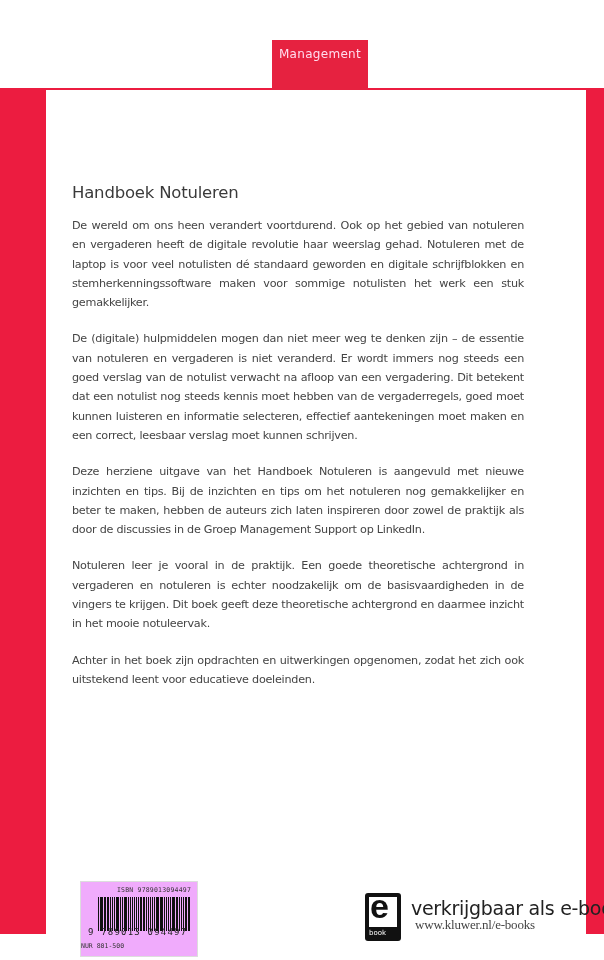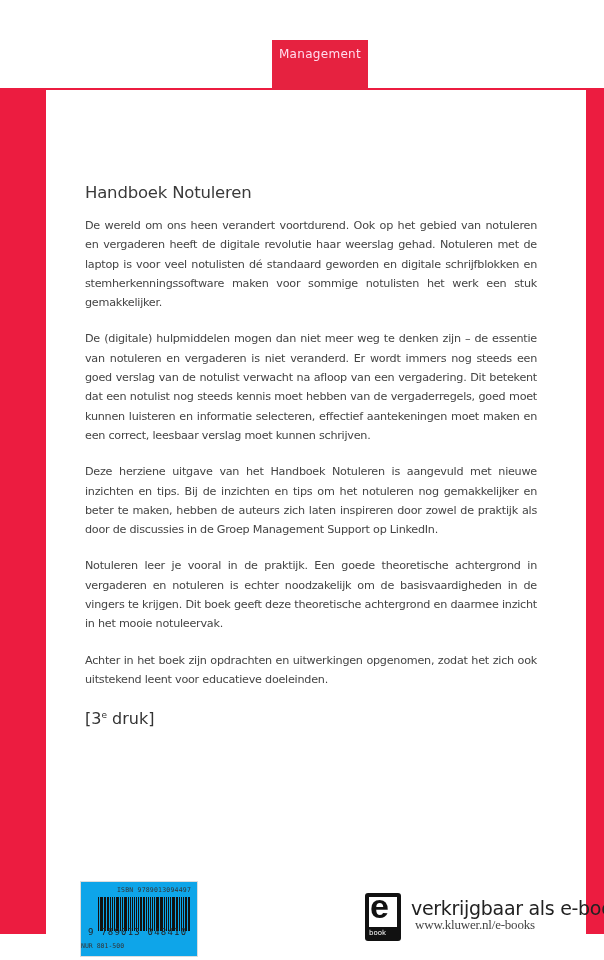--- a/index.html
+++ b/index.html
@@ -3,27 +3,27 @@
 <meta charset="utf-8">
 <style>
   html, body { margin:0; padding:0; }
   body { width:604px; height:960px; background:#ffffff; position:relative; overflow:hidden; font-family:"DejaVu Sans", sans-serif; color:#3a3a3a; }
   .red-frame-left { position:absolute; left:0; top:89px; width:46px; height:845px; background:#ec1c40; }
   .red-frame-right { position:absolute; left:586px; top:89px; width:18px; height:845px; background:#ec1c40; }
   .red-top-line { position:absolute; left:0; top:88px; width:604px; height:2px; background:#ec1c40; }
   .logo { position:absolute; left:272px; top:40px; width:96px; height:50px; background:#e62240; color:#fff; text-align:center; }
   .logo .l1 { font-size:12px; letter-spacing:0.3px; line-height:14px; padding-top:7px; color:#fde; }
   .logo .l2 { font-size:19px; font-weight:bold; line-height:24px; letter-spacing:0.2px;margin-top:32px; }
-  .content { position:absolute; left:85px; top:183px; width:452px; }
+  .content { position:absolute; left:72px; top:183px; width:452px; }
   .title { font-size:16.5px; color:#3a3a3a; margin:0 0 14px 0; font-weight:normal; letter-spacing:-0.2px; }
   .para { font-size:11.2px; line-height:19.3px; text-align:justify; margin:0 0 17px 0; color:#444; letter-spacing:-0.25px; }
   .para.tight { margin-bottom:0; }
   .edition { font-size:16px; color:#333; margin-top:20px; }
   .edition sup { font-size:9px; }
-  .barcode-box { position:absolute; left:80px; top:881px; width:116px; height:74px; border:1px solid #ddd; background:#0ea5e9; }
+  .barcode-box { position:absolute; left:80px; top:881px; width:116px; height:74px; border:1px solid #ddd; background:#f0abfc; }
   .isbn-line { font-family:"DejaVu Sans Mono", monospace; font-size:6.5px; text-align:right; padding:4px 6px 0 0; color:#333; letter-spacing:0.2px; }
   .bars { position:absolute; left:17px; top:15px; width:93px; height:34px; display:flex; align-items:stretch; }
   .bars span { display:block; background:#111; height:100%; }
   .barcode-digits { position:absolute; left:7px; top:45px; font-family:"DejaVu Sans Mono", monospace; font-size:9px; color:#222; letter-spacing:1.2px; }
   .nur { position:absolute; left:0; width:116px; top:60px; text-align:left; font-family:"DejaVu Sans Mono", monospace; font-size:6.5px; color:#333; }
   .ebook { position:absolute; left:365px; top:893px; }
   .ebook-icon { position:absolute; left:0; top:0; width:36px; height:48px; background:#111; border-radius:3px; }
   .ebook-icon .inner { position:absolute; left:4px; top:4px; width:28px; height:30px; background:#fff; }
   .ebook-icon .e { position:absolute; left:5px; top:-6px; font-size:34px; font-weight:bold; color:#111; font-family:"Liberation Sans", sans-serif; }
   .ebook-icon .book { position:absolute; left:4px; top:36px; font-size:7px; color:#fff; }
@@ -42,21 +42,20 @@
   <div class="l2">support</div>
 </div>
 
 <div class="content">
   <h1 class="title">Handboek Notuleren</h1>
   <p class="para">De wereld om ons heen verandert voortdurend. Ook op het gebied van notuleren en vergaderen heeft de digitale revolutie haar weerslag gehad. Notuleren met de laptop is voor veel notulisten dé standaard geworden en digitale schrijfblokken en stemherkenningssoftware maken voor sommige notulisten het werk een stuk gemakkelijker.</p>
   <p class="para">De (digitale) hulpmiddelen mogen dan niet meer weg te denken zijn – de essentie van notuleren en vergaderen is niet veranderd. Er wordt immers nog steeds een goed verslag van de notulist verwacht na afloop van een vergadering. Dit betekent dat een notulist nog steeds kennis moet hebben van de vergaderregels, goed moet kunnen luisteren en informatie selecteren, effectief aantekeningen moet maken en een correct, leesbaar verslag moet kunnen schrijven.</p>
   <p class="para">Deze herziene uitgave van het Handboek Notuleren is aangevuld met nieuwe inzichten en tips. Bij de inzichten en tips om het notuleren nog gemakkelijker en beter te maken, hebben de auteurs zich laten inspireren door zowel de praktijk als door de discussies in de Groep Management Support op LinkedIn.</p>
   <p class="para">Notuleren leer je vooral in de praktijk. Een goede theoretische achtergrond in vergaderen en notuleren is echter noodzakelijk om de basisvaardigheden in de vingers te krijgen. Dit boek geeft deze theoretische achtergrond en daarmee inzicht in het mooie notuleervak.</p>
   <p class="para">Achter in het boek zijn opdrachten en uitwerkingen opgenomen, zodat het zich ook uitstekend leent voor educatieve doeleinden.</p>
-  <div class="edition"><span>[3</span><sup>e</sup><span> druk]</span></div>
 </div>
 
 <div class="barcode-box">
   <div class="isbn-line">ISBN  9789013094497</div>
   <div class="bars" id="bars">
       <span style="width: 1px; margin-right: 1px;"></span>
       <span style="width: 1px; margin-right: 1px;"></span>
       <span style="width: 2px; margin-right: 1px;"></span>
       <span style="width: 1px; margin-right: 1px;"></span>
       <span style="width: 1px; margin-right: 1px;"></span>
@@ -96,21 +95,21 @@
       <span style="width: 2px; margin-right: 1px;"></span>
       <span style="width: 1px; margin-right: 1px;"></span>
       <span style="width: 1px; margin-right: 1px;"></span>
       <span style="width: 1px; margin-right: 1px;"></span>
       <span style="width: 2px; margin-right: 1px;"></span>
       <span style="width: 1px; margin-right: 1px;"></span>
       <span style="width: 3px; margin-right: 1px;"></span>
       <span style="width: 1px; margin-right: 1px;"></span>
       <span style="width: 1px; margin-right: 1px;"></span>
     </div>
-  <div class="barcode-digits">9 789013 048410</div>
+  <div class="barcode-digits">9 789013 094497</div>
   <div class="nur">NUR 801-500</div>
 </div>
 
 <div class="ebook">
   <div class="ebook-icon">
     <div class="inner"></div>
     <div class="e">e</div>
     <div class="book">book</div>
   </div>
   <div class="ebook-text1">verkrijgbaar als e-book</div>

